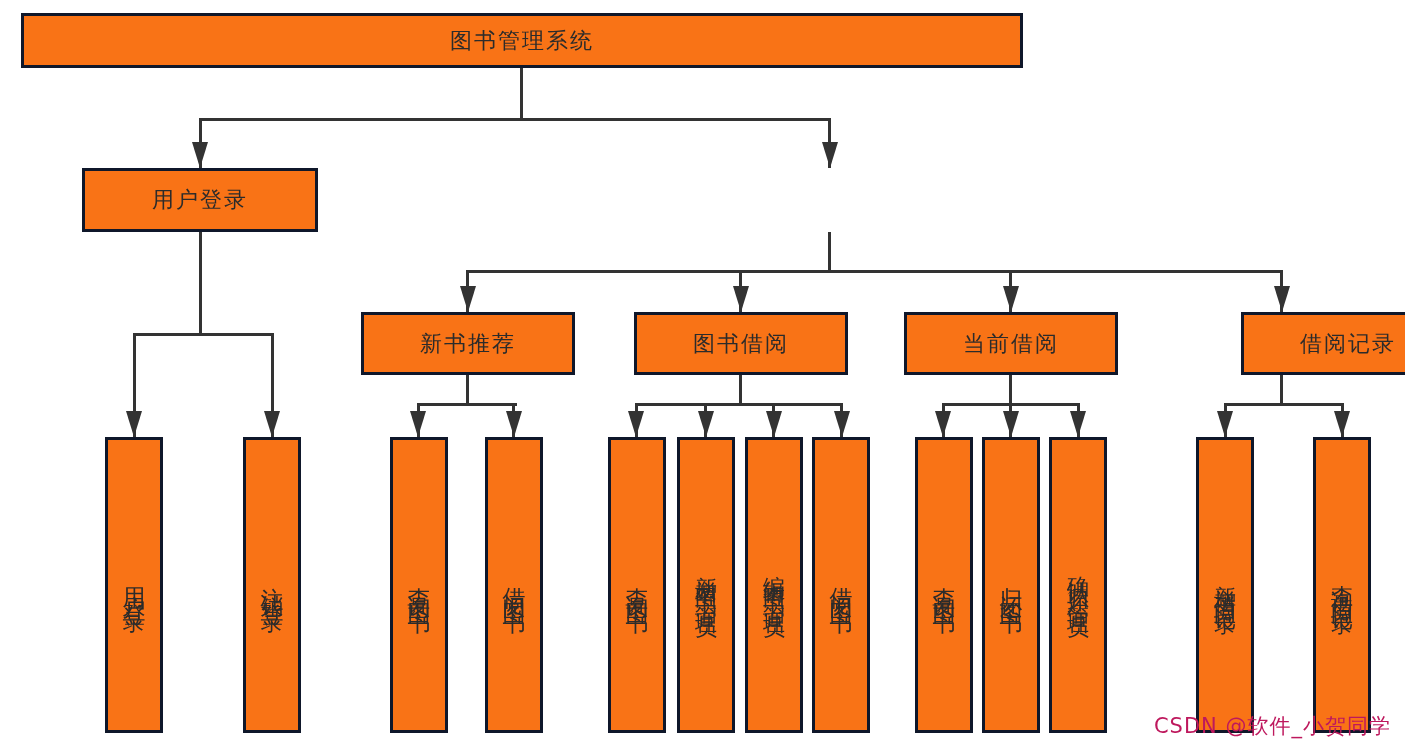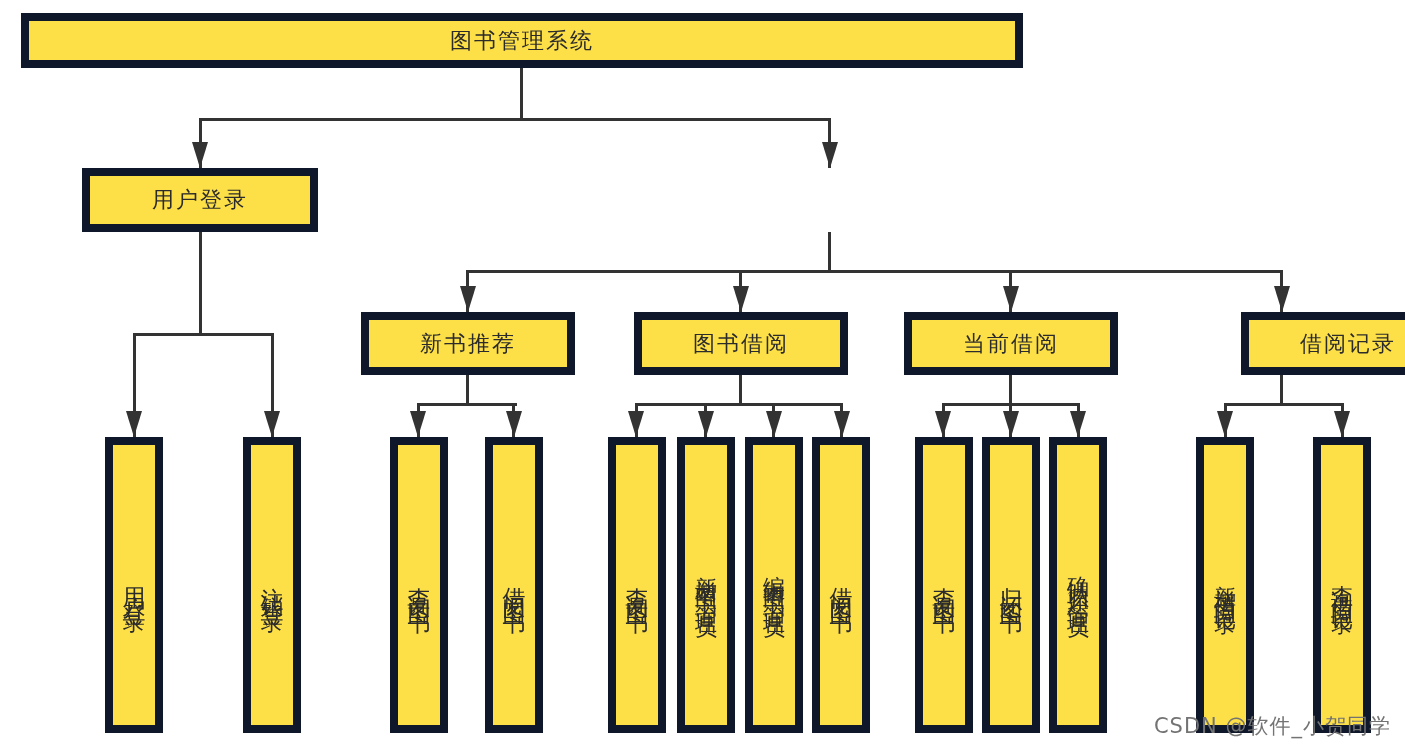--- a/index.html
+++ b/index.html
@@ -2,21 +2,21 @@
 <html><head>
 <meta charset="utf-8">
 <style>
   html,body{margin:0;padding:0;background:#fff;}
   .canvas{
     position:relative;width:1405px;height:747px;background:#fff;
     font-family:"DejaVu Sans","Liberation Sans",sans-serif;
     color:#2b2b2b;overflow:hidden;
   }
   .node{
-    position:absolute;background:#fde047;border:8px solid #0f172a;
+    position:absolute;background:#f97316;border:3px solid #0f172a;
     display:flex;align-items:center;justify-content:center;
     box-sizing:border-box;
   }
   .node span{letter-spacing:2px;}
   .root{left:21px;top:13px;width:1002px;height:55px;font-size:22px;}
   .lvl2{top:168px;width:236px;height:64px;font-size:22px;}
   .lvl3{top:312px;width:214px;height:63px;font-size:22px;}
   .leaf{top:437px;width:58px;height:296px;font-size:23px;}
   .leaf span{
     writing-mode:vertical-rl;text-orientation:upright;
@@ -25,21 +25,21 @@
   .leaf.long span{letter-spacing:6px;font-size:22px;}
   .hl{position:absolute;height:3px;background:#333;}
   .vl{position:absolute;width:3px;background:#333;}
   .arr{
     position:absolute;width:0;height:0;
     border-left:8px solid transparent;border-right:8px solid transparent;
     border-top:26px solid #333;
   }
   .watermark{
     position:absolute;right:14px;bottom:7px;
-    font-size:21px;color:#737373;letter-spacing:1px;white-space:nowrap;
+    font-size:21px;color:#be185d;letter-spacing:1px;white-space:nowrap;
   }
 </style>
 </head>
 <body>
 
 <div class="canvas">
 
   <div class="vl" style="left:520px;top:68px;height:53px;"></div>
   <div class="hl" style="left:199px;top:118px;width:324px;"></div>
   <div class="hl" style="left:520px;top:118px;width:311px;"></div>

